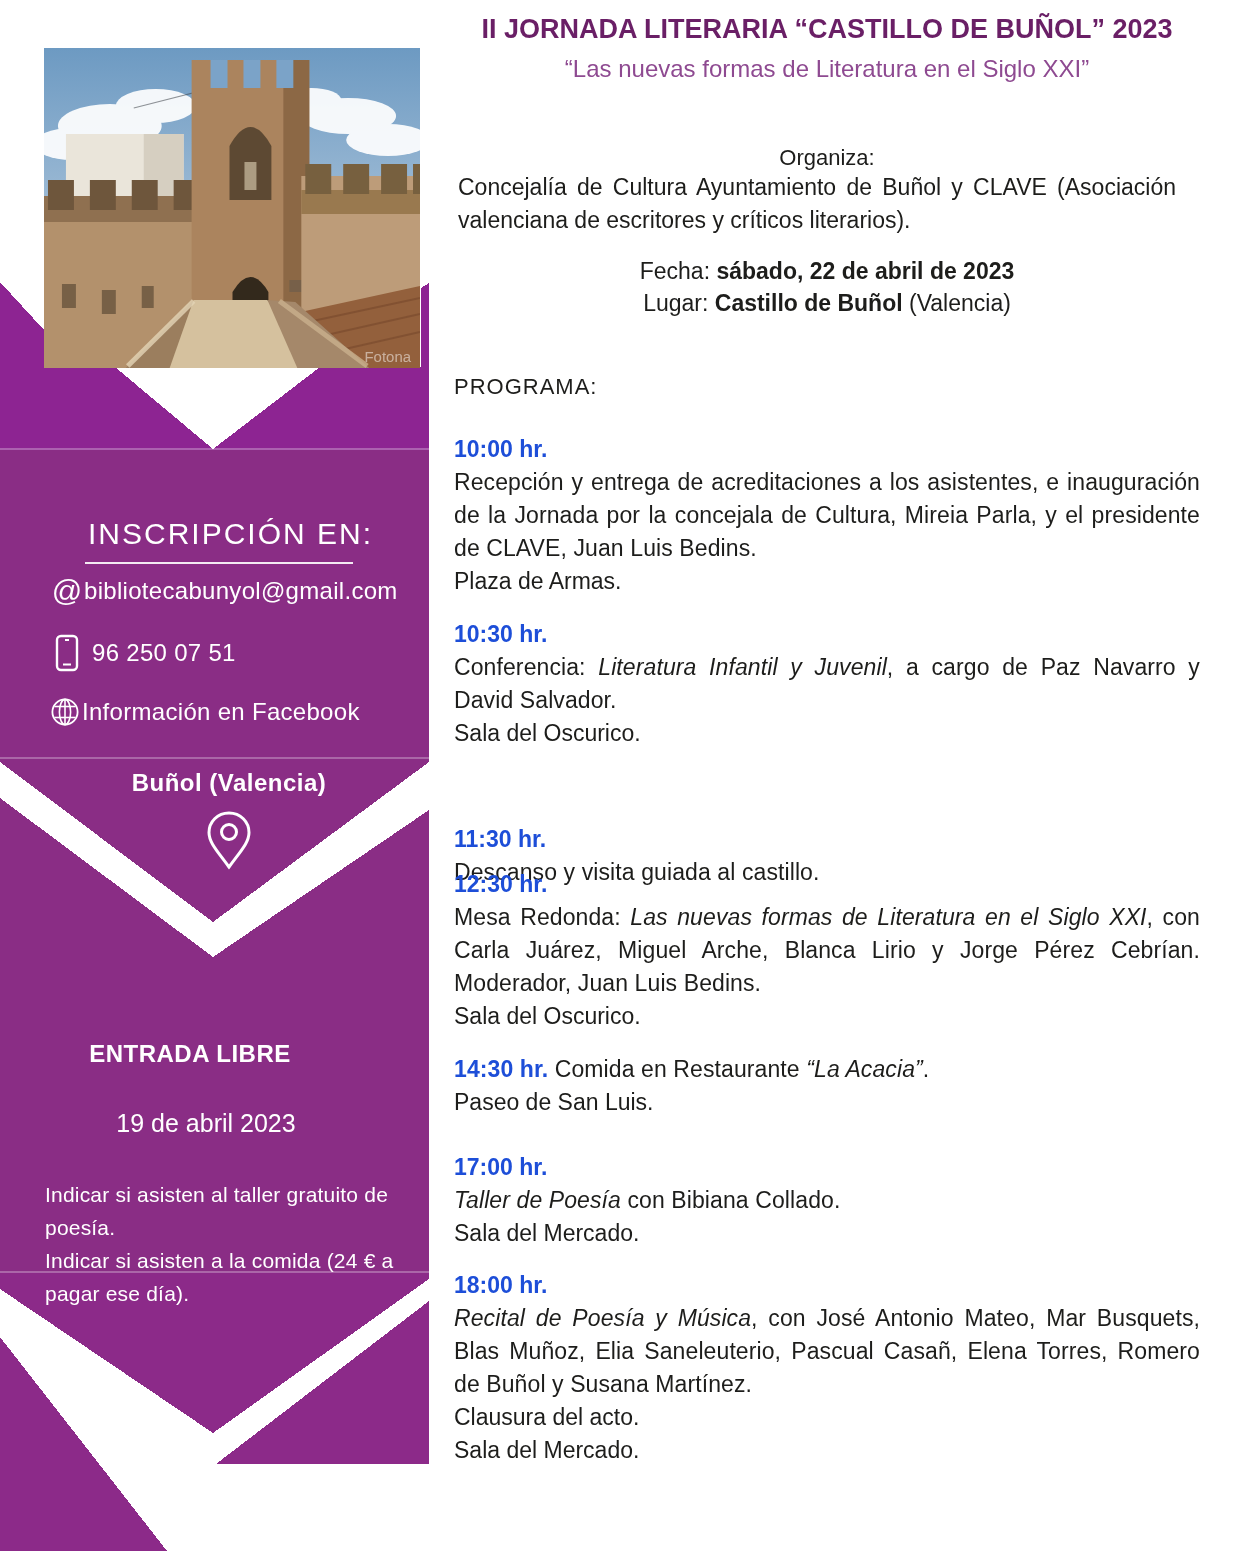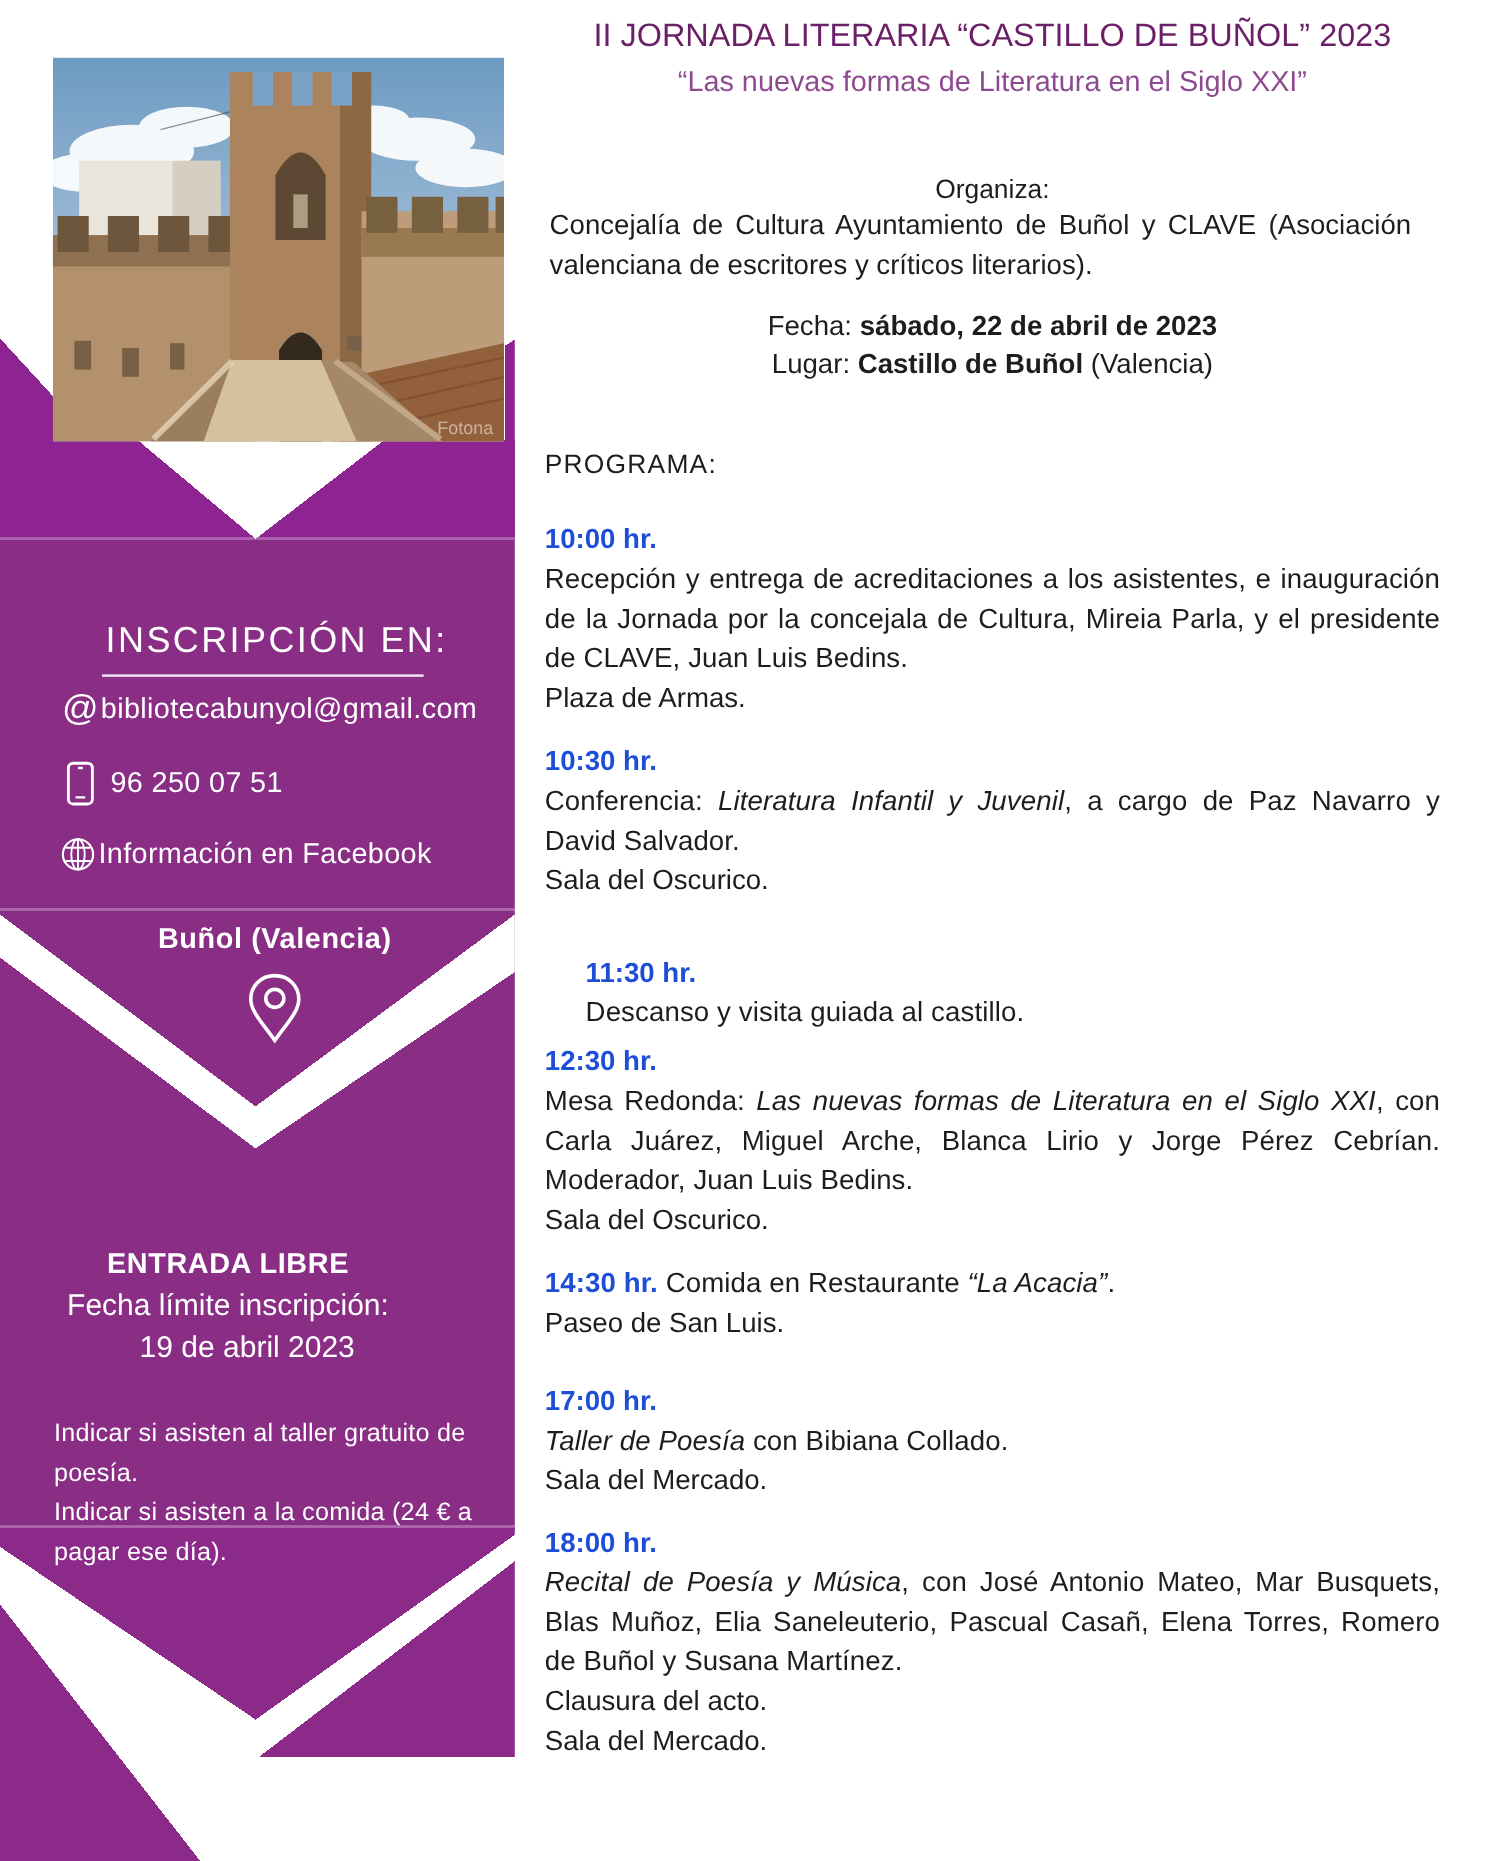--- a/index.html
+++ b/index.html
@@ -25,21 +25,21 @@
   .c-phone .label{margin-left:8px;}
   .location{top:769px;left:30px;width:398px;text-align:center;font-weight:700;font-size:24px;letter-spacing:.5px;}
   .pin{position:absolute;top:810px;left:206px;}
   .entrada{top:1040px;left:0;width:380px;text-align:center;font-weight:700;font-size:24px;letter-spacing:.5px;}
   .dl1{top:1074px;left:0;width:380px;text-align:center;font-size:25px;}
   .dl2{top:1109px;left:0;width:380px;text-align:center;font-size:25px;margin-left:16px;}
   .notes{top:1178px;left:45px;width:384px;font-size:21px;line-height:33px;letter-spacing:.2px;}
   
   .main{position:absolute;left:454px;top:0;width:746px;height:1551px;}
   .block{position:absolute;left:0;width:746px;}
-  .title{top:15px;text-align:center;font-size:27px;font-weight:400;color:var(--c-title,#6a1f66);line-height:1.1;}
+  .title{top:15px;text-align:center;font-size:27px;font-weight:700;color:var(--c-title,#6a1f66);line-height:1.1;}
   .subtitle{top:55px;text-align:center;font-size:24px;color:var(--c-subtitle,#8e4a91);}
   .org-label{top:145px;text-align:center;font-size:22px;}
   .org-text{top:171px;left:4px;width:718px;text-align:justify;font-size:23px;line-height:33px;}
   .fecha{top:258px;text-align:center;font-size:23px;}
   .lugar{top:290px;text-align:center;font-size:23px;}
   .prog-head{top:374px;font-size:22px;letter-spacing:1px;}
   .program-item{position:absolute;left:0;width:746px;font-size:23px;line-height:33px;}
   .pt{font-weight:700;color:#1d4ed8;}
   .pbody{text-align:justify;letter-spacing:.1px;}
   .pplace{}
@@ -184,21 +184,20 @@
     <div class="s-text location">Buñol (Valencia)</div>
 
     <span class="pin">
       <svg width="46" height="62" viewBox="0 0 46 62">
         <path d="M23,3 C34.5,3 43,11.8 43,22.5 C43,32.5 35,40.5 23,57 C11,40.5 3,32.5 3,22.5 C3,11.8 11.5,3 23,3 Z" fill="none" stroke="#ffffff" stroke-width="3"></path>
         <circle cx="23" cy="22" r="7.5" fill="none" stroke="#ffffff" stroke-width="3"></circle>
       </svg>
     </span>
 
     <div class="s-text entrada">ENTRADA LIBRE</div>
-    <div class="s-text dl1">Fecha límite inscripción:</div>
     <div class="s-text dl2">19 de abril 2023</div>
     <div class="s-text notes" id="sidebar-notes">
         <div>Indicar si asisten al taller gratuito de</div>
         <div>poesía.</div>
         <div>Indicar si asisten a la comida (24 € a</div>
         <div>pagar ese día).</div>
       </div>
   </div>
 
   <div class="main">
@@ -217,21 +216,21 @@
         <div class="program-item" style="top: 433px;">
           <div class="pt">10:00 hr.</div>
           <div class="pbody"><span>Recepción y entrega de acreditaciones a los asistentes, e inauguración de la Jornada por la concejala de Cultura, Mireia Parla, y el presidente de CLAVE, Juan Luis Bedins.</span></div>
           <div class="pplace">Plaza de Armas.</div>
         </div>
         <div class="program-item" style="top: 618px;">
           <div class="pt">10:30 hr.</div>
           <div class="pbody"><span>Conferencia: </span><span style="font-style: italic;">Literatura Infantil y Juvenil</span><span>, a cargo de Paz Navarro y David Salvador.</span></div>
           <div class="pplace">Sala del Oscurico.</div>
         </div>
-        <div class="program-item" style="top: 794px; margin-left: 34px;">
+        <div class="program-item" style="top: 823px;">
           <div class="pt">11:30 hr.</div>
           <div class="pbody"><span>Descanso y visita guiada al castillo.</span></div>
         </div>
         <div class="program-item" style="top: 868px;">
           <div class="pt">12:30 hr.</div>
           <div class="pbody"><span>Mesa Redonda: </span><span style="font-style: italic;">Las nuevas formas de Literatura en el Siglo XXI</span><span>, con Carla Juárez, Miguel Arche, Blanca Lirio y Jorge Pérez Cebrían. Moderador, Juan Luis Bedins.</span></div>
           <div class="pplace">Sala del Oscurico.</div>
         </div>
         <div class="program-item" style="top: 1053px;">
           <div class="pbody"><span class="pt">14:30 hr.</span><span> Comida en Restaurante </span><span style="font-style: italic;">“La Acacia”</span><span>.</span></div>

